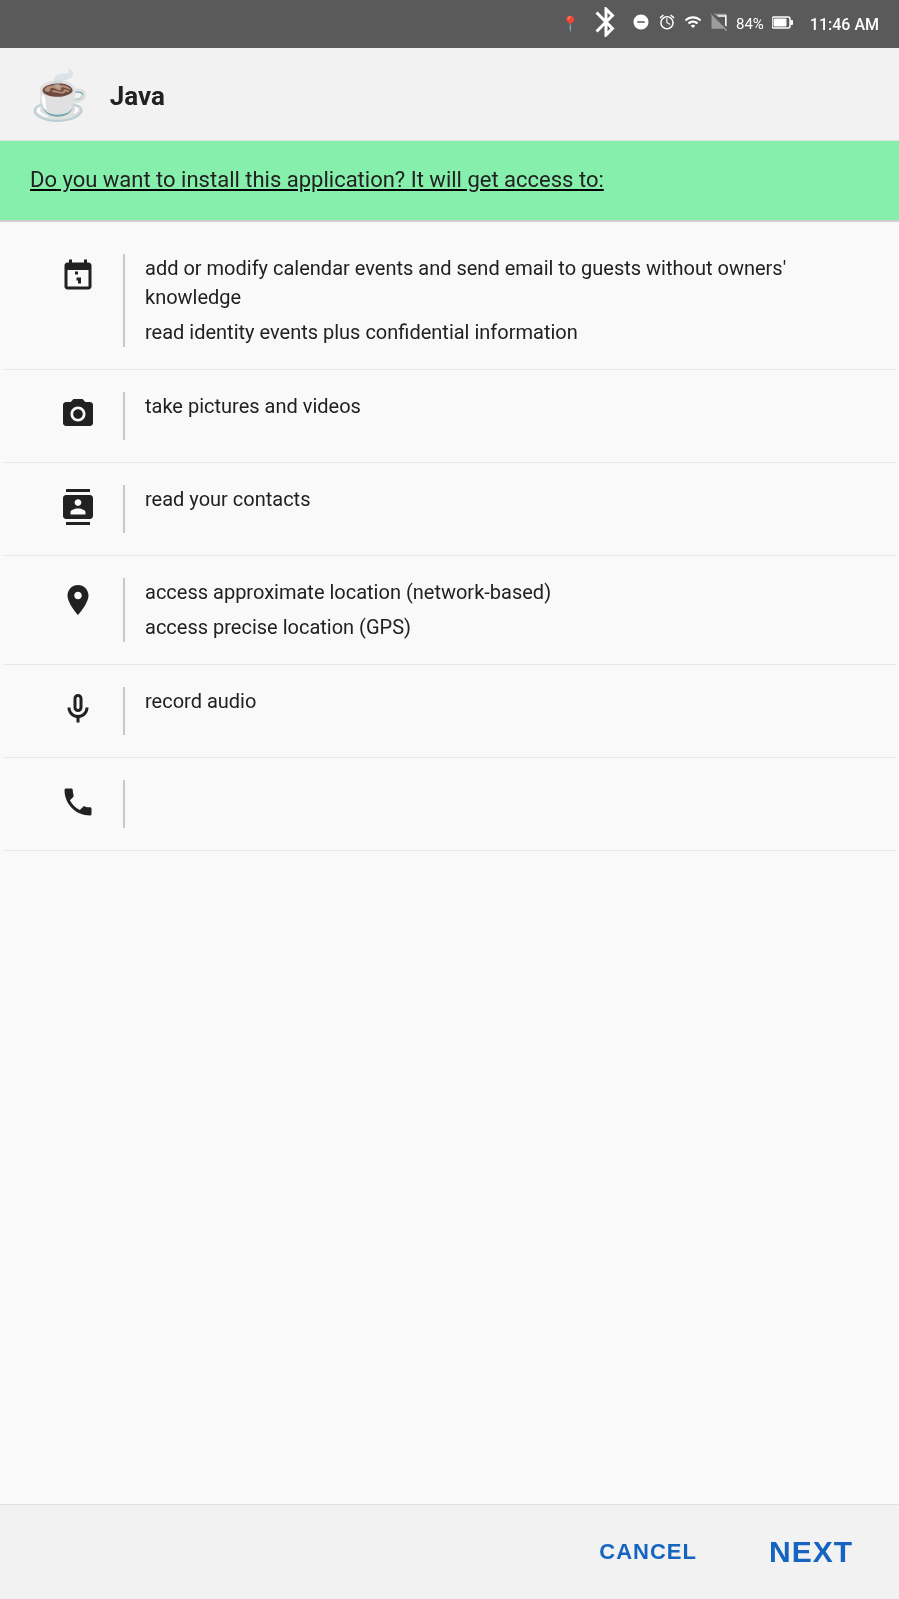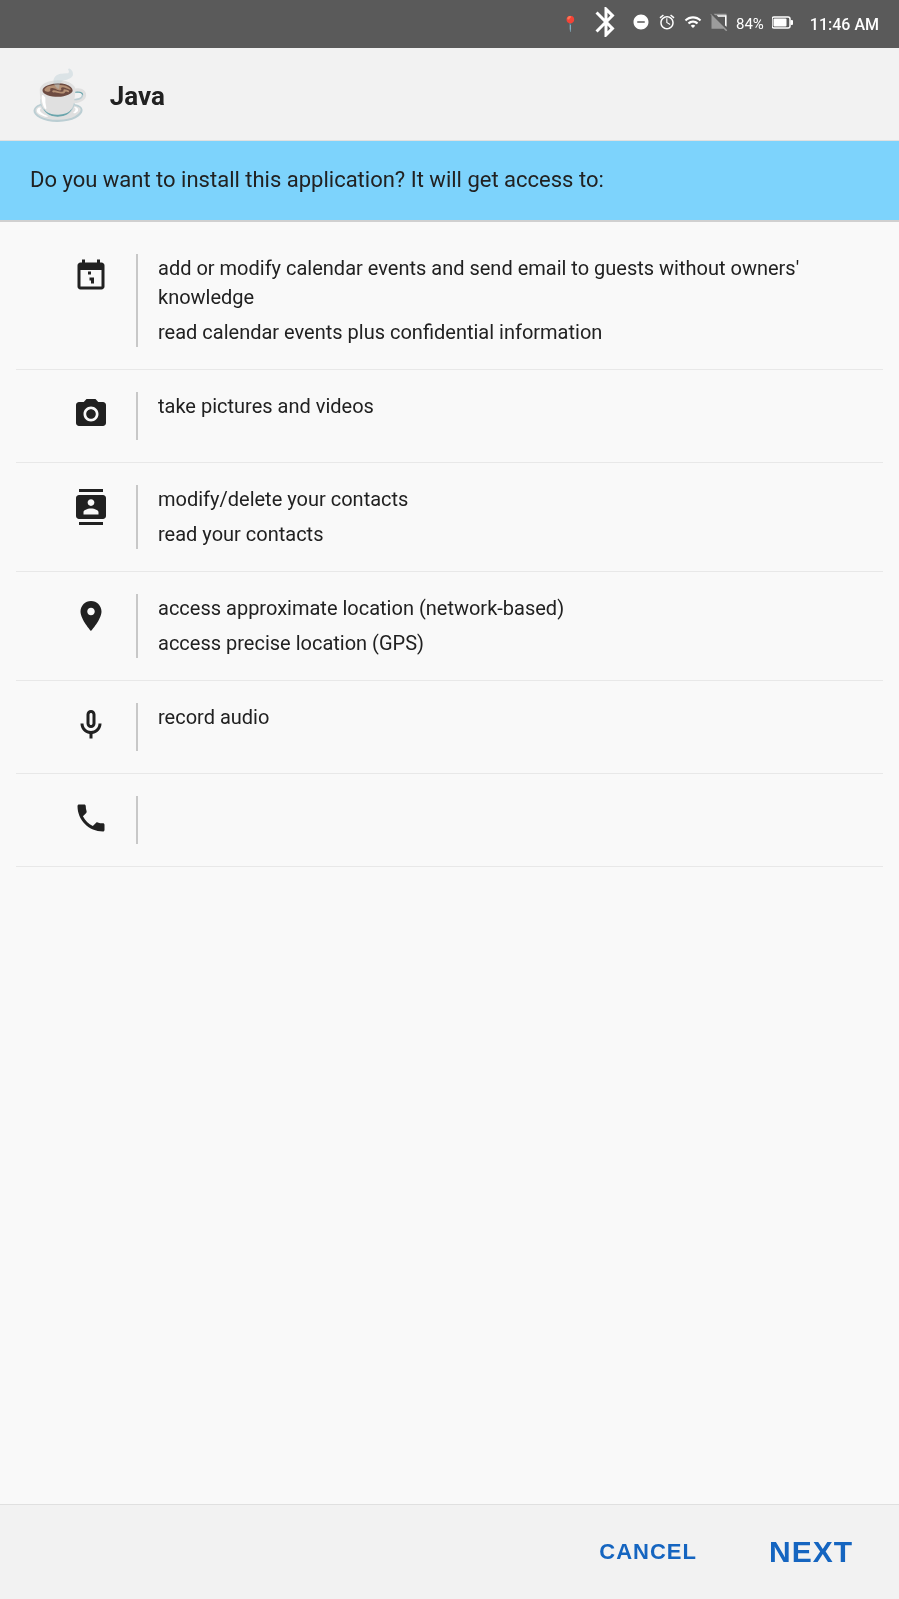--- a/index.html
+++ b/index.html
@@ -59,35 +59,36 @@
     }
 
     .app-title {
       font-size: 26px;
       font-weight: bold;
       color: #212121;
     }
 
     
     .description-section {
-      background: #7dd3fc;
+      background: #86efac;
       padding: 24px 30px 24px 30px;
       border-bottom: 2px solid #d0d0d0;
+      text-decoration: underline;
     }
 
     .description-text {
       font-size: 22px;
       color: #212121;
       line-height: 1.4;
     }
 
     
     .permissions-list {
       background: #f9f9f9;
-      padding: 10px 16px;
+      padding: 10px 3px;
       flex: 1;
       overflow: hidden;
     }
 
     .permission-item {
       display: flex;
       align-items: flex-start;
       padding: 22px 30px;
       border-bottom: 1px solid #e8e8e8;
       gap: 0;
@@ -252,21 +253,21 @@
     <div class="permission-icon-col">
       <span class="permission-icon">
         <svg width="36" height="36" viewBox="0 0 24 24" fill="#212121">
           <path d="M19 3h-1V1h-2v2H8V1H6v2H5c-1.11 0-2 .9-2 2v14c0 1.1.89 2 2 2h14c1.1 0 2-.9 2-2V5c0-1.1-.9-2-2-2zm0 16H5V8h14v11zm-7-2h2v-4h-3v2h1v2zm-2-6h2V9h-2v2z"></path>
         </svg>
       </span>
     </div>
     <div class="permission-divider"></div>
     <div class="permission-text-col">
       <span class="permission-text">add or modify calendar events and send email to guests without owners' knowledge</span>
-      <span class="permission-text">read calendar events plus confidential information</span>
+      <span class="permission-text">read identity events plus confidential information</span>
     </div>
   </div>
 
   <div class="permission-item">
     <div class="permission-icon-col">
       <span class="permission-icon">
         <svg width="36" height="36" viewBox="0 0 24 24" fill="#212121">
           <path d="M12 15.2c-1.77 0-3.2-1.43-3.2-3.2s1.43-3.2 3.2-3.2 3.2 1.43 3.2 3.2-1.43 3.2-3.2 3.2zM20 4h-3.17L15 2H9L7.17 4H4c-1.1 0-2 .9-2 2v12c0 1.1.9 2 2 2h16c1.1 0 2-.9 2-2V6c0-1.1-.9-2-2-2zm-8 13c-2.76 0-5-2.24-5-5s2.24-5 5-5 5 2.24 5 5-2.24 5-5 5z"></path>
         </svg>
       </span>
@@ -280,21 +281,20 @@
   <div class="permission-item">
     <div class="permission-icon-col">
       <span class="permission-icon">
         <svg width="36" height="36" viewBox="0 0 24 24" fill="#212121">
           <path d="M20 0H4v2h16V0zm0 24H4v-2h16v2zM20 4H4c-1.1 0-2 .9-2 2v12c0 1.1.9 2 2 2h16c1.1 0 2-.9 2-2V6c0-1.1-.9-2-2-2zm-8 2.75c1.24 0 2.25 1.01 2.25 2.25S13.24 11.25 12 11.25 9.75 10.24 9.75 9 10.76 6.75 12 6.75zM17 17H7v-1.5c0-1.67 3.33-2.5 5-2.5s5 .83 5 2.5V17z"></path>
         </svg>
       </span>
     </div>
     <div class="permission-divider"></div>
     <div class="permission-text-col">
-      <span class="permission-text">modify/delete your contacts</span>
       <span class="permission-text">read your contacts</span>
     </div>
   </div>
 
   <div class="permission-item">
     <div class="permission-icon-col">
       <span class="permission-icon">
         <svg width="36" height="36" viewBox="0 0 24 24" fill="#212121">
           <path d="M12 2C8.13 2 5 5.13 5 9c0 5.25 7 13 7 13s7-7.75 7-13c0-3.87-3.13-7-7-7zm0 9.5c-1.38 0-2.5-1.12-2.5-2.5s1.12-2.5 2.5-2.5 2.5 1.12 2.5 2.5-1.12 2.5-2.5 2.5z"></path>
         </svg>

